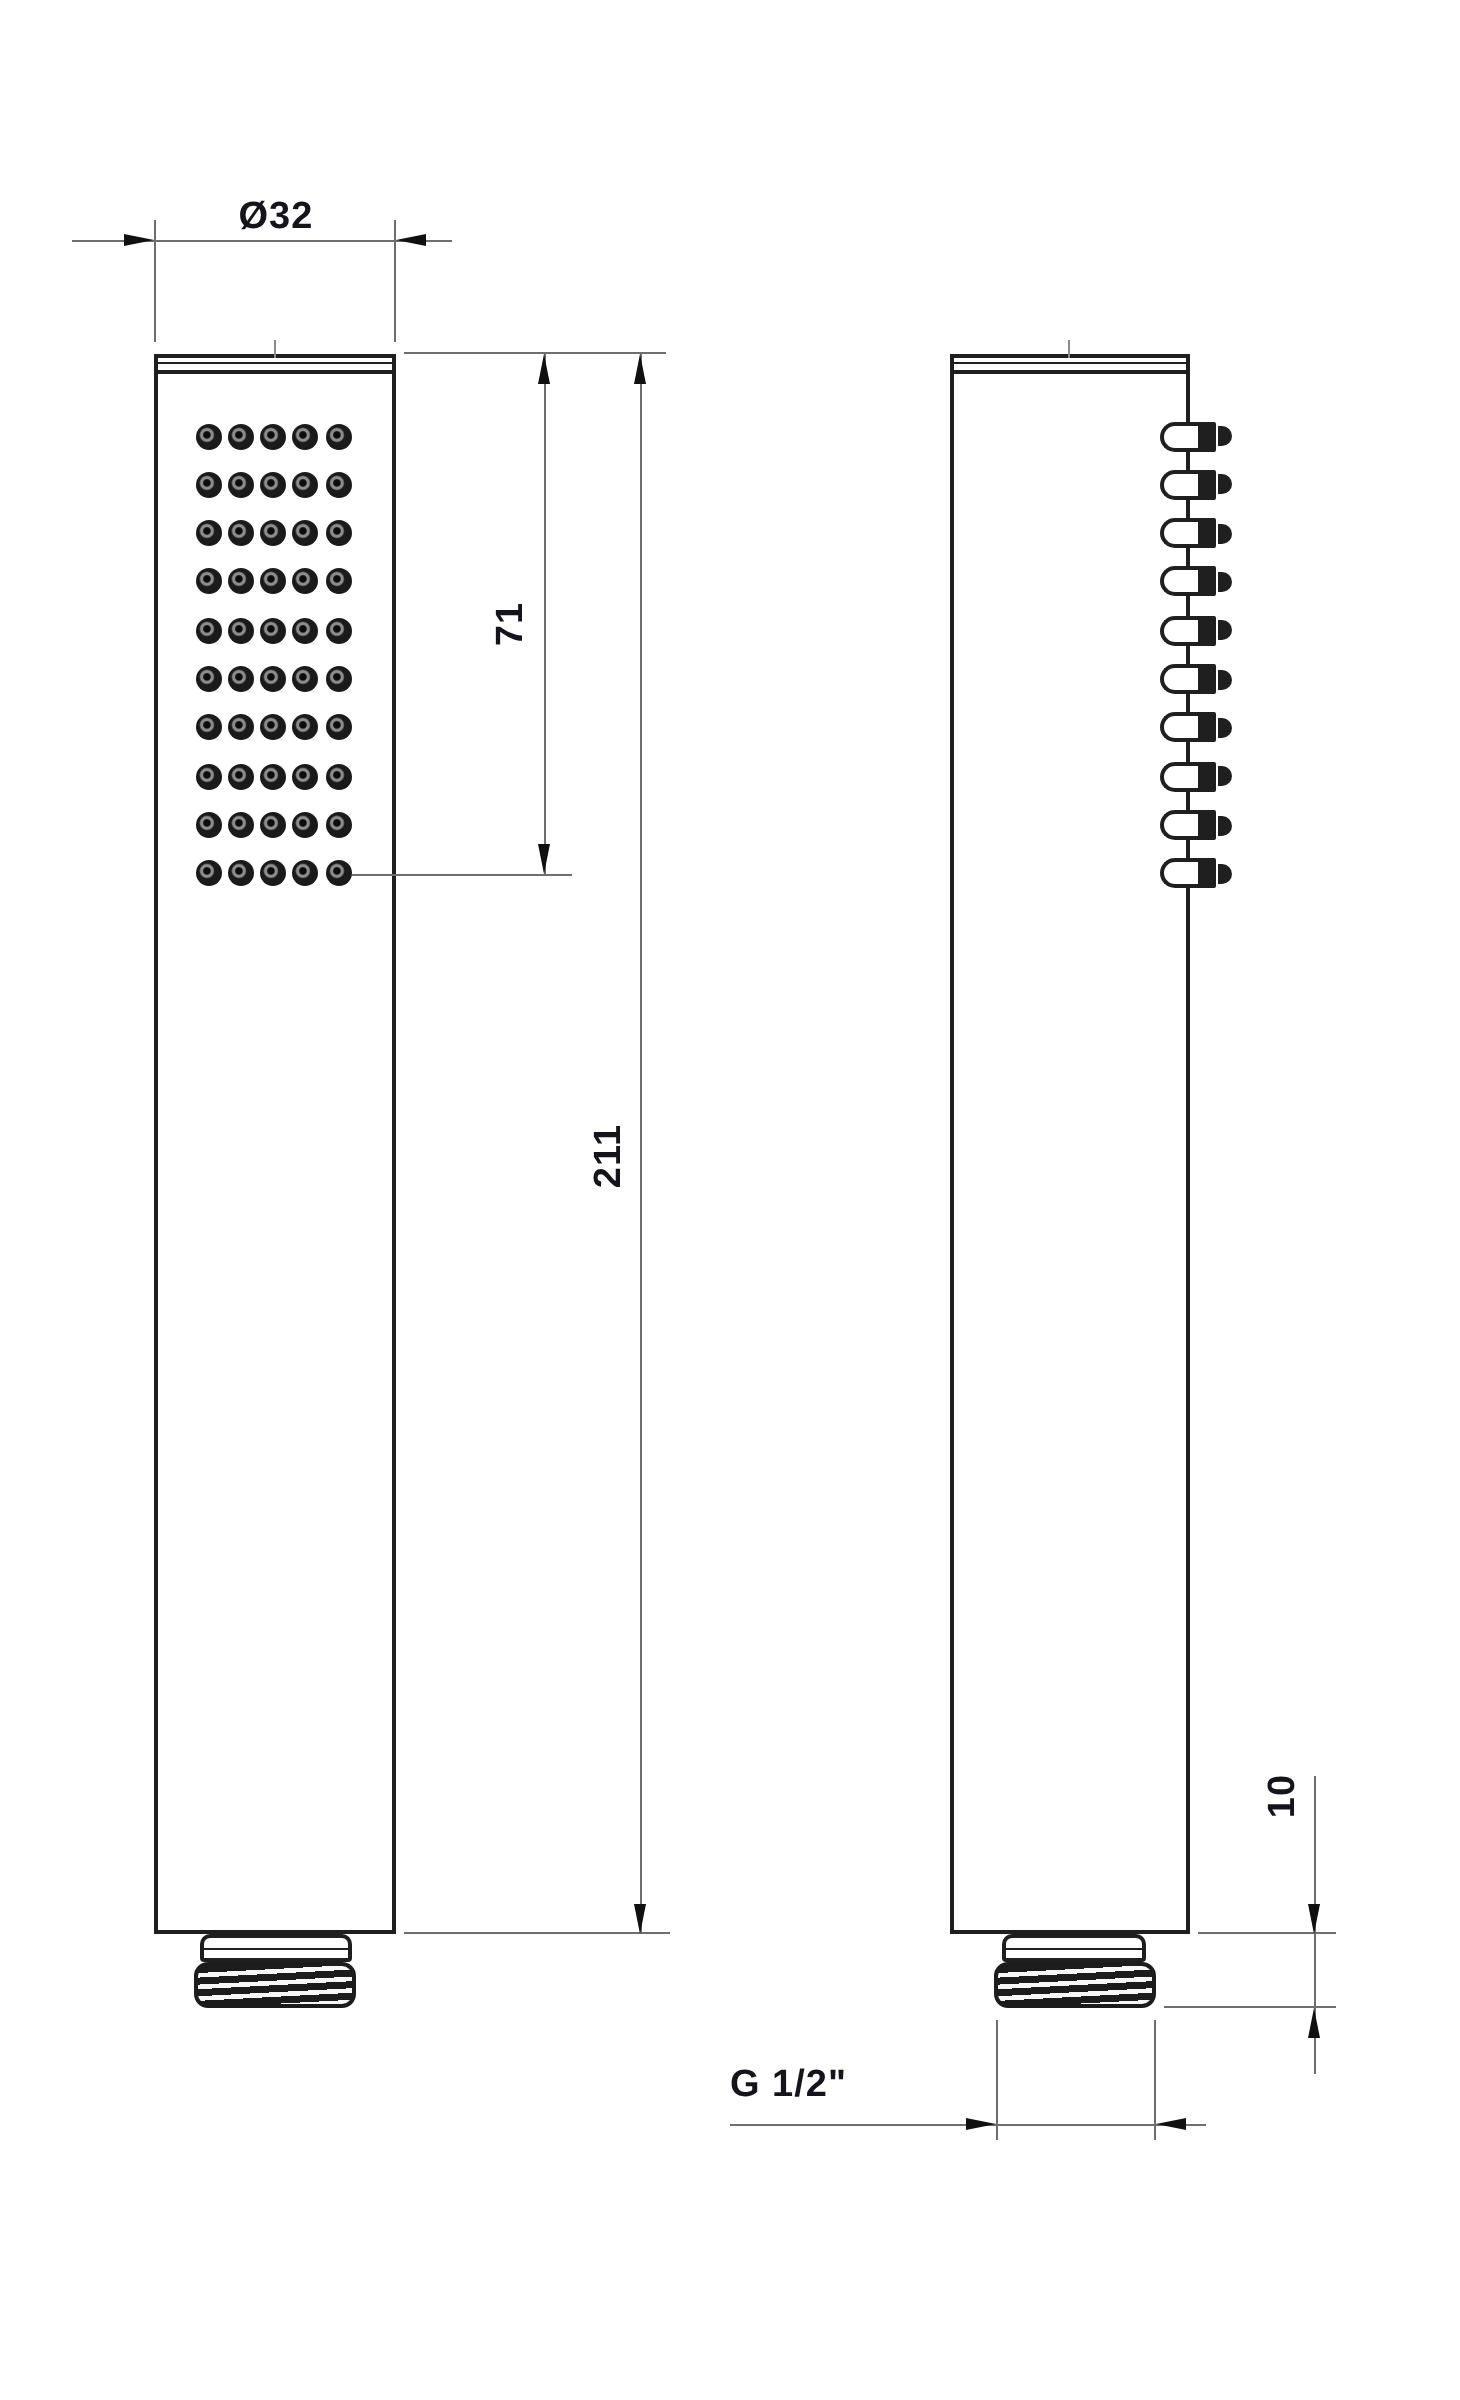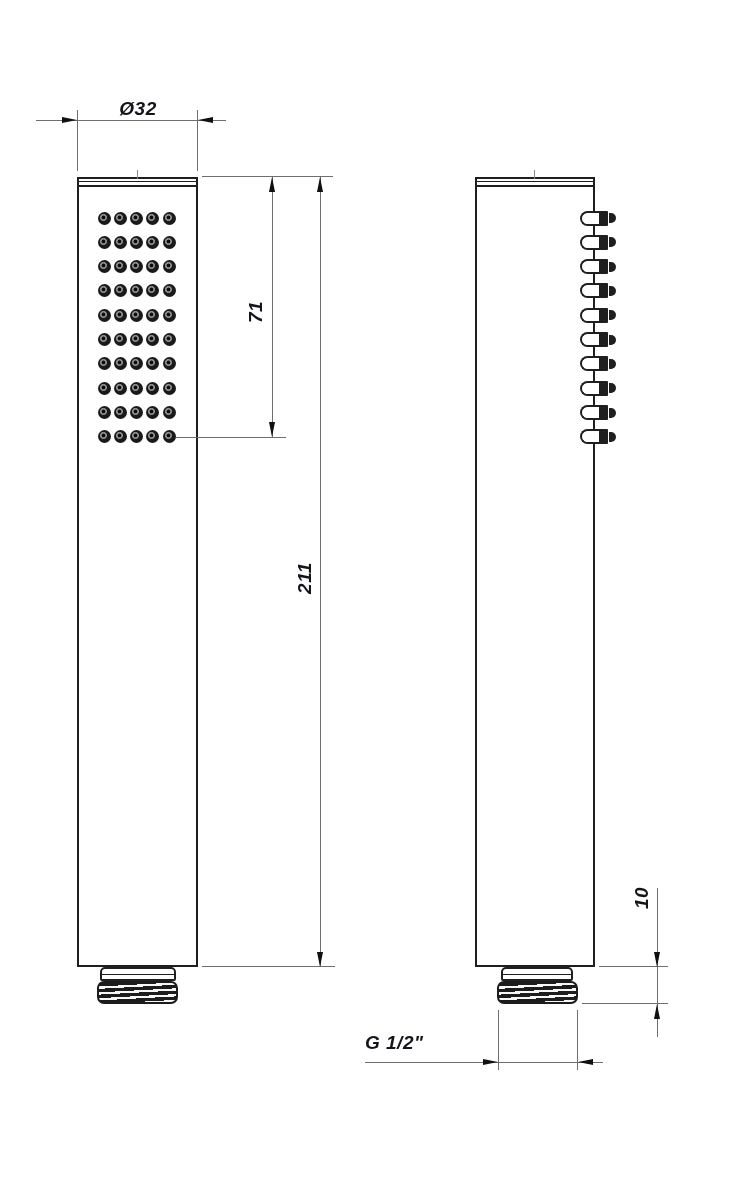--- a/index.html
+++ b/index.html
@@ -1,19 +1,18 @@
 <!DOCTYPE html>
 <html><head>
 <meta charset="utf-8">
 <style>
   html,body{margin:0;padding:0;background:#fff;}
   .canvas{
     position:relative;width:730px;height:1200px;background:#ffffff;overflow:hidden;
     font-family:"Liberation Sans", sans-serif;
-    font-style:italic;
   }
   
   .body-rect{position:absolute;border:2px solid #1f1f1f;background:#fff;box-sizing:border-box;}
   .hline{position:absolute;background:#1f1f1f;}
   .cap-tick{position:absolute;width:1px;height:9px;background:#8a8a8a;}
   .neck{position:absolute;border:2px solid #1f1f1f;background:#fff;box-sizing:border-box;border-radius:5px 5px 2px 2px;}
   .neck-line{position:absolute;height:1px;background:#1f1f1f;}
   .ridges{position:absolute;box-sizing:border-box;border:2px solid #1c1c1c;border-radius:7px;
     background:repeating-linear-gradient(177deg,#1c1c1c 0 3.5px,#f7f7f7 3.5px 5.8px);}
   

